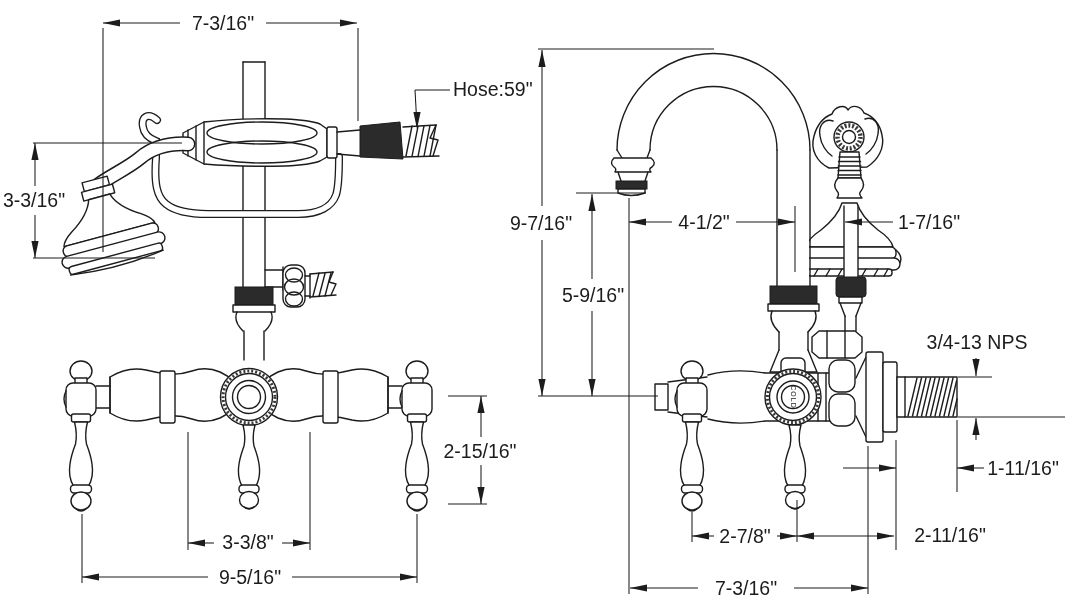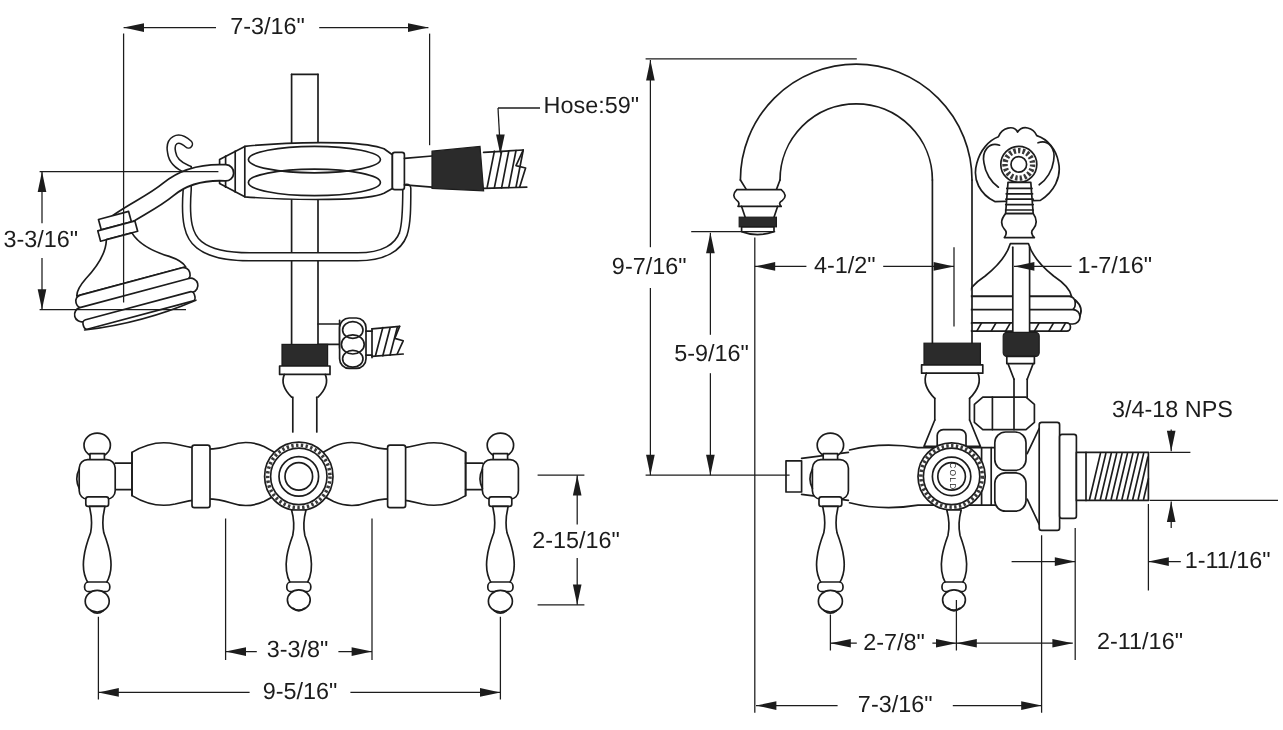--- a/index.html
+++ b/index.html
@@ -312,18 +312,18 @@
 <div class="dim-label" style="left:223px;top:23px;">7-3/16"</div>
 <div class="dim-label left-anchor" style="left:453px;top:89px;">Hose:59"</div>
 <div class="dim-label" style="left:34px;top:200px;">3-3/16"</div>
 <div class="dim-label" style="left:480px;top:451px;">2-15/16"</div>
 <div class="dim-label" style="left:248px;top:542px;">3-3/8"</div>
 <div class="dim-label" style="left:250px;top:577px;">9-5/16"</div>
 <div class="dim-label" style="left:541px;top:223px;">9-7/16"</div>
 <div class="dim-label" style="left:593px;top:295px;">5-9/16"</div>
 <div class="dim-label" style="left:704px;top:222px;">4-1/2"</div>
 <div class="dim-label" style="left:929px;top:222px;">1-7/16"</div>
-<div class="dim-label" style="left:977px;top:342px;">3/4-18 NPS</div>
+<div class="dim-label" style="left:977px;top:342px;">3/4-13 NPS</div>
 <div class="dim-label" style="left:1023px;top:468px;">1-11/16"</div>
 <div class="dim-label" style="left:745px;top:536px;">2-7/8"</div>
 <div class="dim-label" style="left:950px;top:535px;">2-11/16"</div>
 <div class="dim-label" style="left:746px;top:588px;">7-3/16"</div>
 </div>
 
 </body></html>

